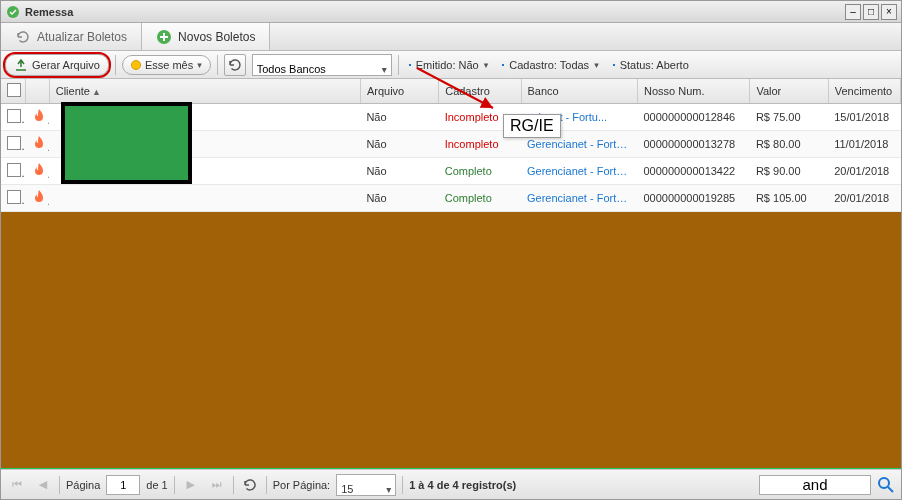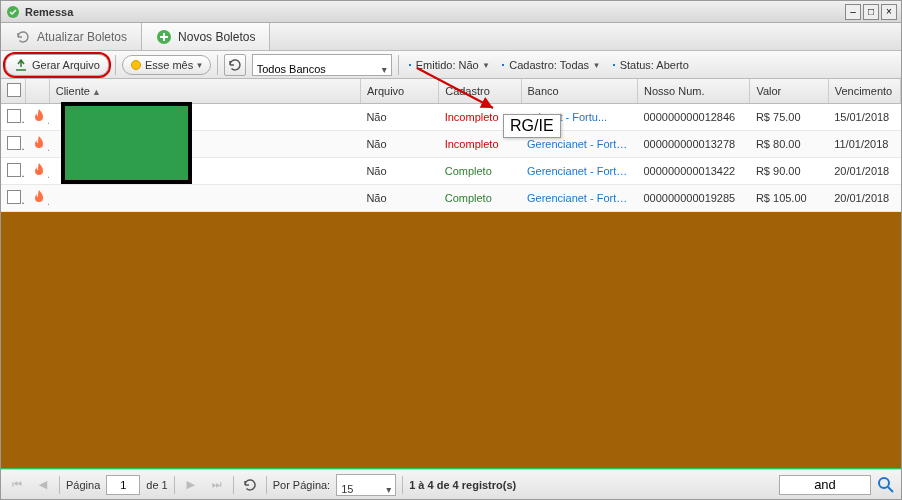--- a/index.html
+++ b/index.html
@@ -57,21 +57,21 @@
 .tooltip { position: absolute; top: 114px; left: 503px; border: 1px solid #999; background: #fff; font-size: 16px; padding: 2px 6px; box-shadow: 1px 1px 3px rgba(0,0,0,0.2); }
 
 .pager { height: 30px; background: linear-gradient(#f5f5f5, #e2e2e2); display: flex; align-items: center; padding: 0 6px; gap: 6px; font-size: 11px; color: #333; border-top: 1px solid #ccc;}
 .pager .nav { width: 20px; height: 20px; display: flex; align-items: center; justify-content: center; color: #666; cursor: pointer; }
 .pager .nav.disabled { color: #bbb; cursor: default; }
 .pager input { width: 34px; height: 20px; border: 1px solid #aaa; text-align: center; font-size: 11px; }
 .pager .psep { height: 18px; width: 1px; background: #bbb; }
 .pager .spacer { flex: 1; }
 .pager .search-combo { height: 20px; border: 1px solid #aaa; background: #fff; font-size: 11px; padding: 0 18px 0 4px; position: relative; display: flex; align-items: center; width: 150px; cursor: pointer;}
 .pager .search-combo::after { content: '▾'; position: absolute; right: 4px; font-size: 10px; color: #555; }
-.pager .search-input { width: 92px; height: 20px; border: 1px solid #aaa; padding: 0 4px; font-size: 13px; margin-left: 43px; }
+.pager .search-input { width: 112px; height: 20px; border: 1px solid #aaa; padding: 0 4px; font-size: 15px; margin-left: 43px; }
 .mag { width: 18px; height: 18px; cursor: pointer; }
 .mag svg { width: 18px; height: 18px; }
 </style>
 </head>
 <body>
 
 <div class="window">
   <div class="titlebar">
     <span class="icon">
       <svg viewBox="0 0 16 16">

